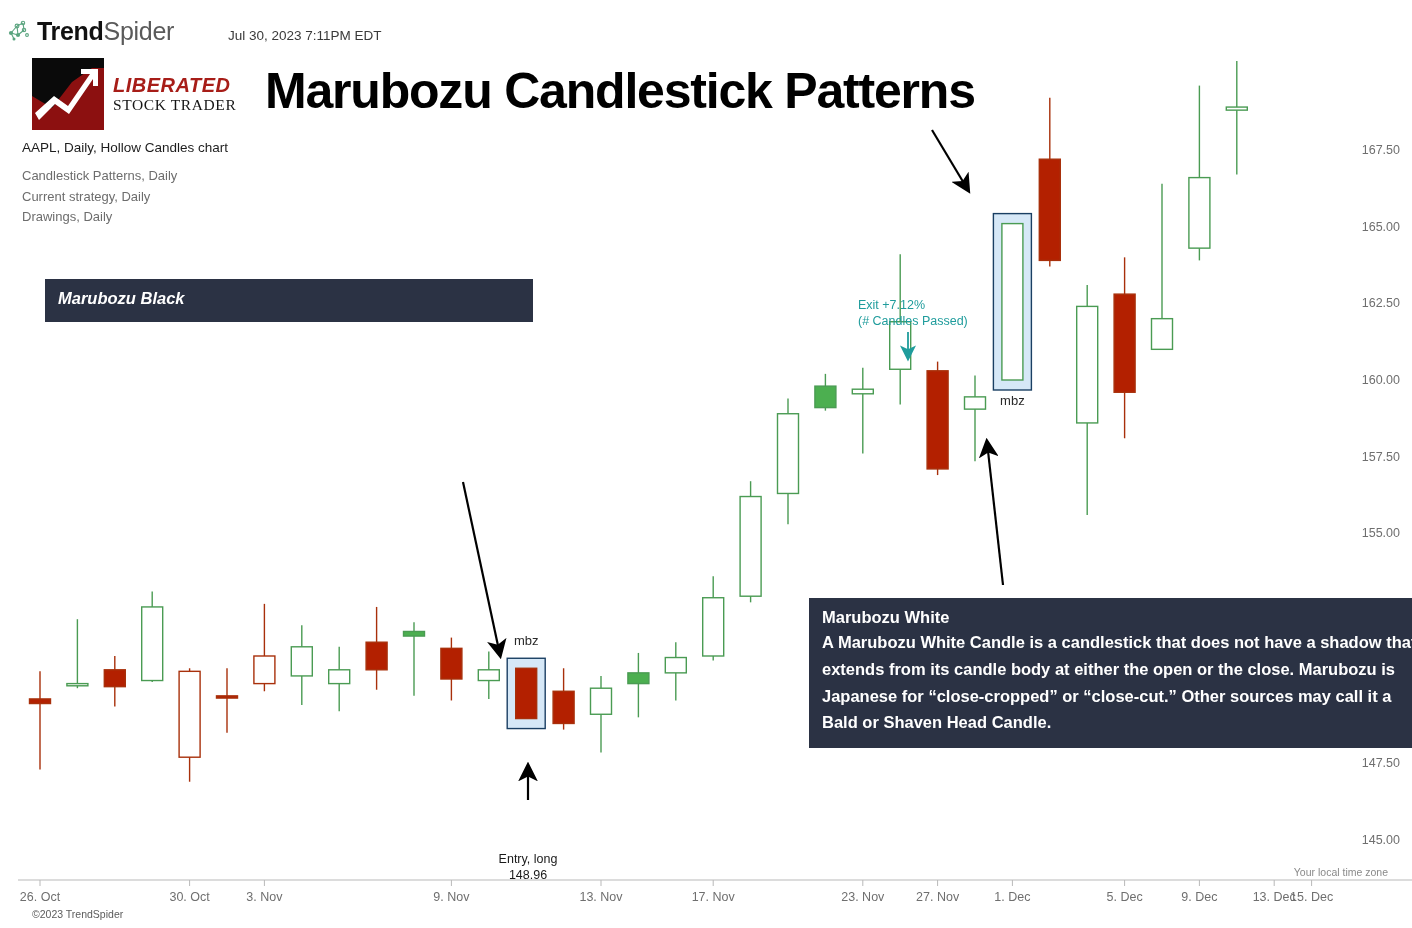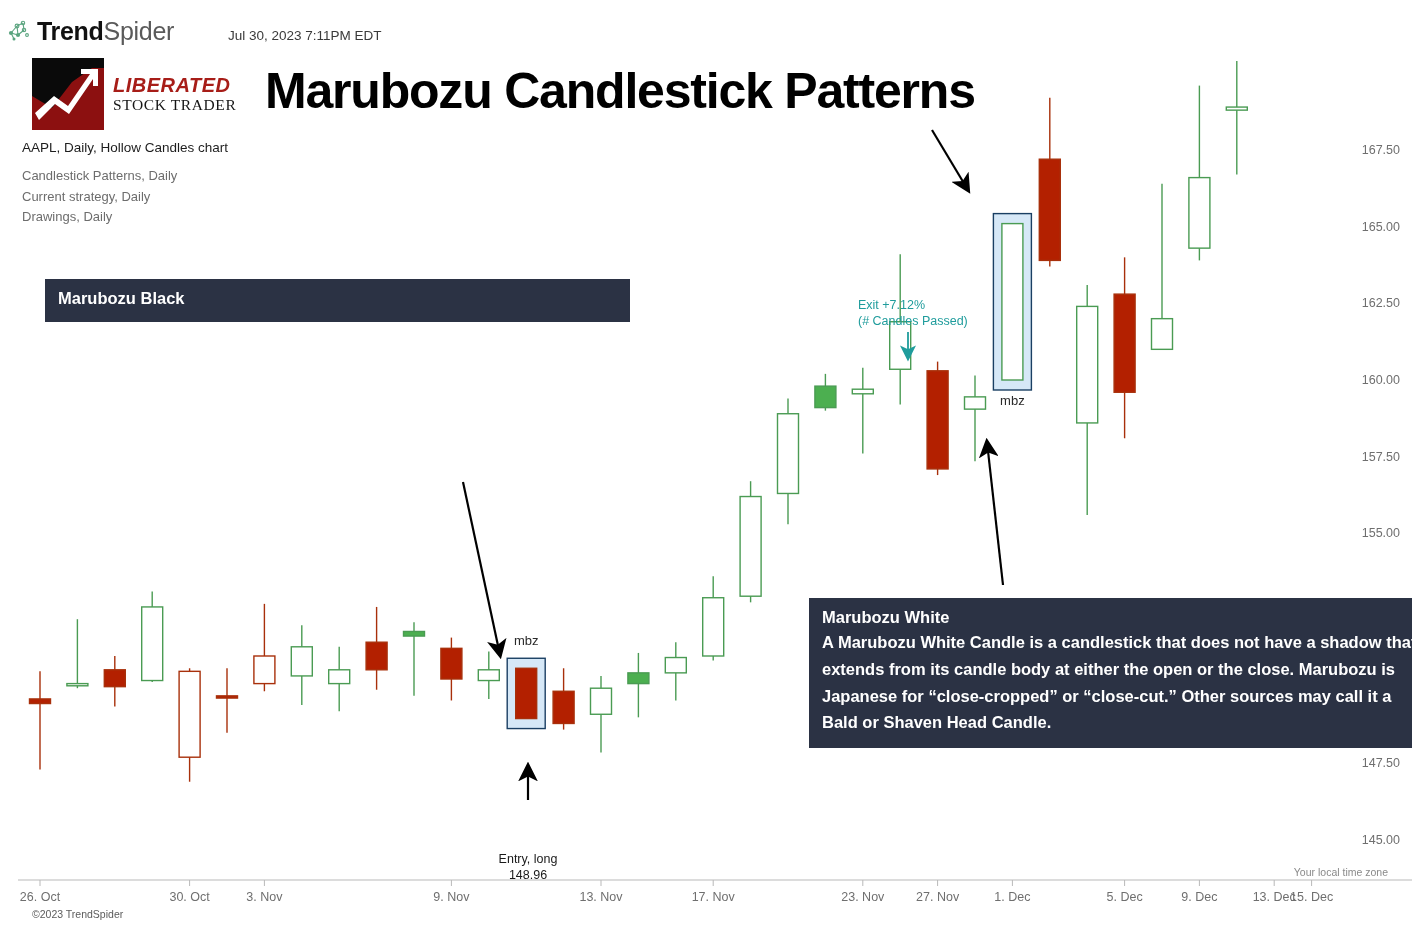--- a/index.html
+++ b/index.html
@@ -31,21 +31,21 @@
 
   #chart-title{left:265px;top:62px;font-size:50px;font-weight:700;color:#000;letter-spacing:-1.2px;white-space:nowrap;font-family:"Liberation Sans",sans-serif;}
 
   #symbol-line{left:22px;top:140px;font-size:13.5px;color:#1d1d1d;font-weight:400;}
   #meta-lines{left:22px;top:166px;font-size:13px;color:#6d6d6d;line-height:20.5px;}
 
   
   .callout{background:#2b3244;color:#ffffff;padding:9px 13px 12px 13px;box-sizing:border-box;}
   .callout .c-title{font-size:16.5px;font-weight:700;line-height:21px;margin-bottom:1px;}
   .callout .c-body{font-size:16.5px;font-weight:700;line-height:26.8px;}
-  #callout-black{left:45px;top:279px;width:585px;}
+  #callout-black{left:45px;top:279px;width:488px;font-style:italic;}
   #callout-white{left:809px;top:598px;width:631px;}
 
   
   #plot{left:0;top:0;width:1412px;height:928px;pointer-events:none;}
   #tz-note{font-size:10.5px;color:#8a8a8a;right:24px;top:866px;}
   #copyright{left:32px;top:908px;font-size:10.5px;color:#5c5c5c;}
   .mbz-label{font-size:13px;color:#2a2a2a;transform:translateX(-50%);white-space:nowrap;}
 
   
   .exit-label{color:#1f9c9c;font-size:12.5px;line-height:15.5px;white-space:nowrap;}

